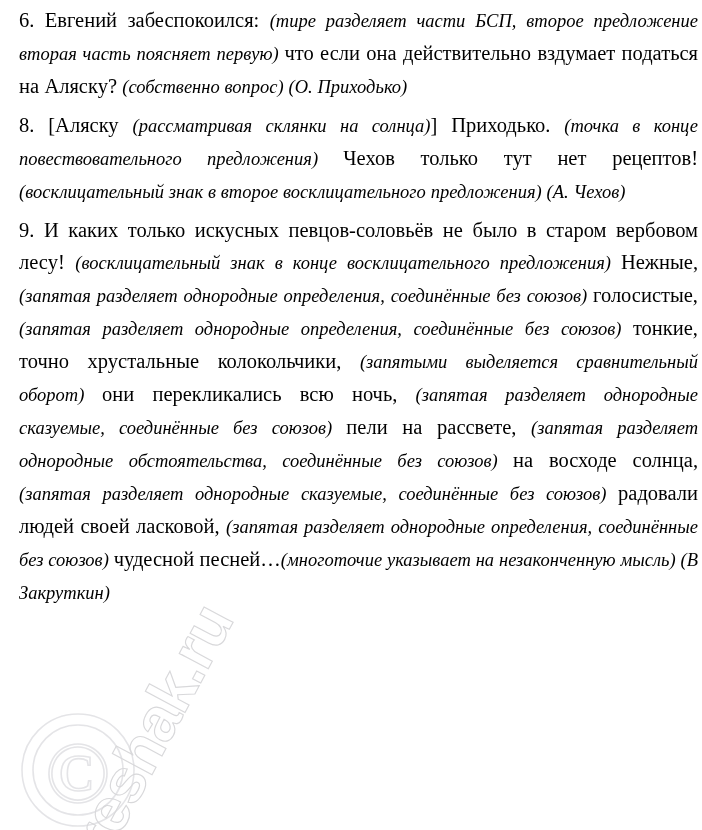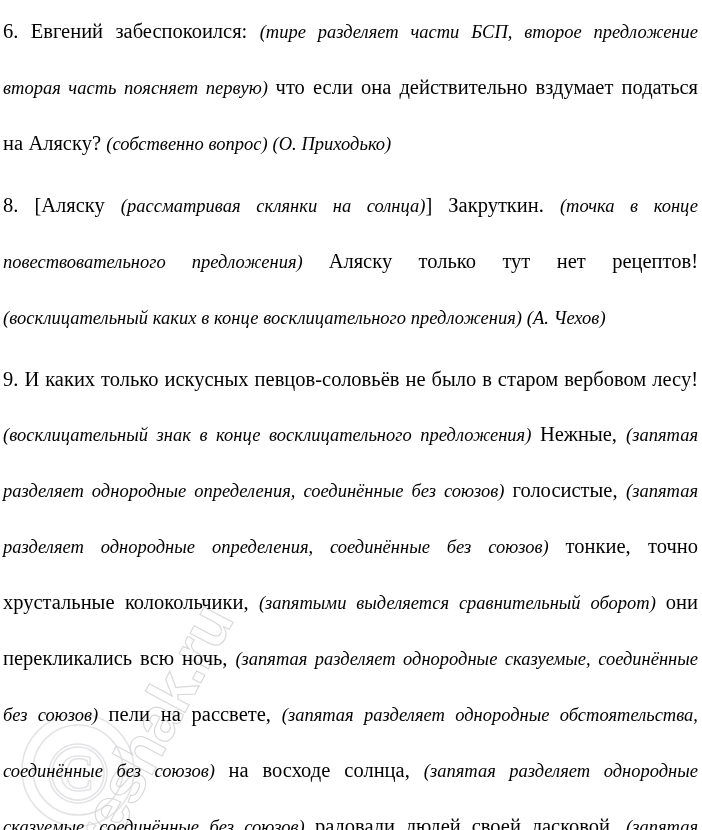--- a/index.html
+++ b/index.html
@@ -65,22 +65,22 @@
   
   #content {
     position: relative;
     z-index: 2;
   }
 
   .item {
     text-align: justify;
     text-justify: inter-word;
     font-size: 20.5px;
-    line-height: 55px;
-    margin: 0 0 6px 0;
+    line-height: 32px;
+    margin: 0 0 6px 16px;
     hyphens: none;
     word-spacing: 0.2px;
   }
   .item:last-child { margin-bottom: 0; }
 
   
   .item .s {
     font-style: normal;
   }
 
@@ -111,21 +111,21 @@
   <div id="content">
 
     <p class="item">
       <span class="s">6.</span>
       <span class="s">Евгений забеспокоился: </span><span class="n">(тире разделяет части БСП, второе предложение вторая часть поясняет первую) </span><span class="s">что если она действительно вздумает податься на Аляску? </span><span class="n">(собственно вопрос) (О. Приходько)</span>
     </p>
 
 
     <p class="item">
       <span class="s">8.</span>
-      <span class="s">[Аляску </span><span class="n">(рассматривая склянки на солнца)</span><span class="s">] Закруткин. </span><span class="n">(точка в конце повествовательного предложения) </span><span class="s">Аляску только тут нет рецептов! </span><span class="n">(восклицательный каких в конце восклицательного предложения) (А. Чехов)</span>
+      <span class="s">[Аляску </span><span class="n">(рассматривая склянки на солнца)</span><span class="s">] Приходько. </span><span class="n">(точка в конце повествовательного предложения) </span><span class="s">Чехов только тут нет рецептов! </span><span class="n">(восклицательный знак в второе восклицательного предложения) (А. Чехов)</span>
     </p>
 
     <p class="item">
       <span class="s">9.</span>
       <span class="s">И каких только искусных певцов-соловьёв не было в старом вербовом лесу! </span><span class="n">(восклицательный знак в конце восклицательного предложения) </span><span class="s">Нежные, </span><span class="n">(запятая разделяет однородные определения, соединённые без союзов) </span><span class="s">голосистые, </span><span class="n">(запятая разделяет однородные определения, соединённые без союзов) </span><span class="s">тонкие, точно хрустальные колокольчики, </span><span class="n">(запятыми выделяется сравнительный оборот) </span><span class="s">они перекликались всю ночь, </span><span class="n">(запятая разделяет однородные сказуемые, соединённые без союзов) </span><span class="s">пели на рассвете, </span><span class="n">(запятая разделяет однородные обстоятельства, соединённые без союзов) </span><span class="s">на восходе солнца, </span><span class="n">(запятая разделяет однородные сказуемые, соединённые без союзов) </span><span class="s">радовали людей своей ласковой, </span><span class="n">(запятая разделяет однородные определения, соединённые без союзов) </span><span class="s">чудесной песней…</span><span class="n">(многоточие указывает на незаконченную мысль)  (В Закруткин)</span>
     </p>
 
   </div>
 </div>
 

